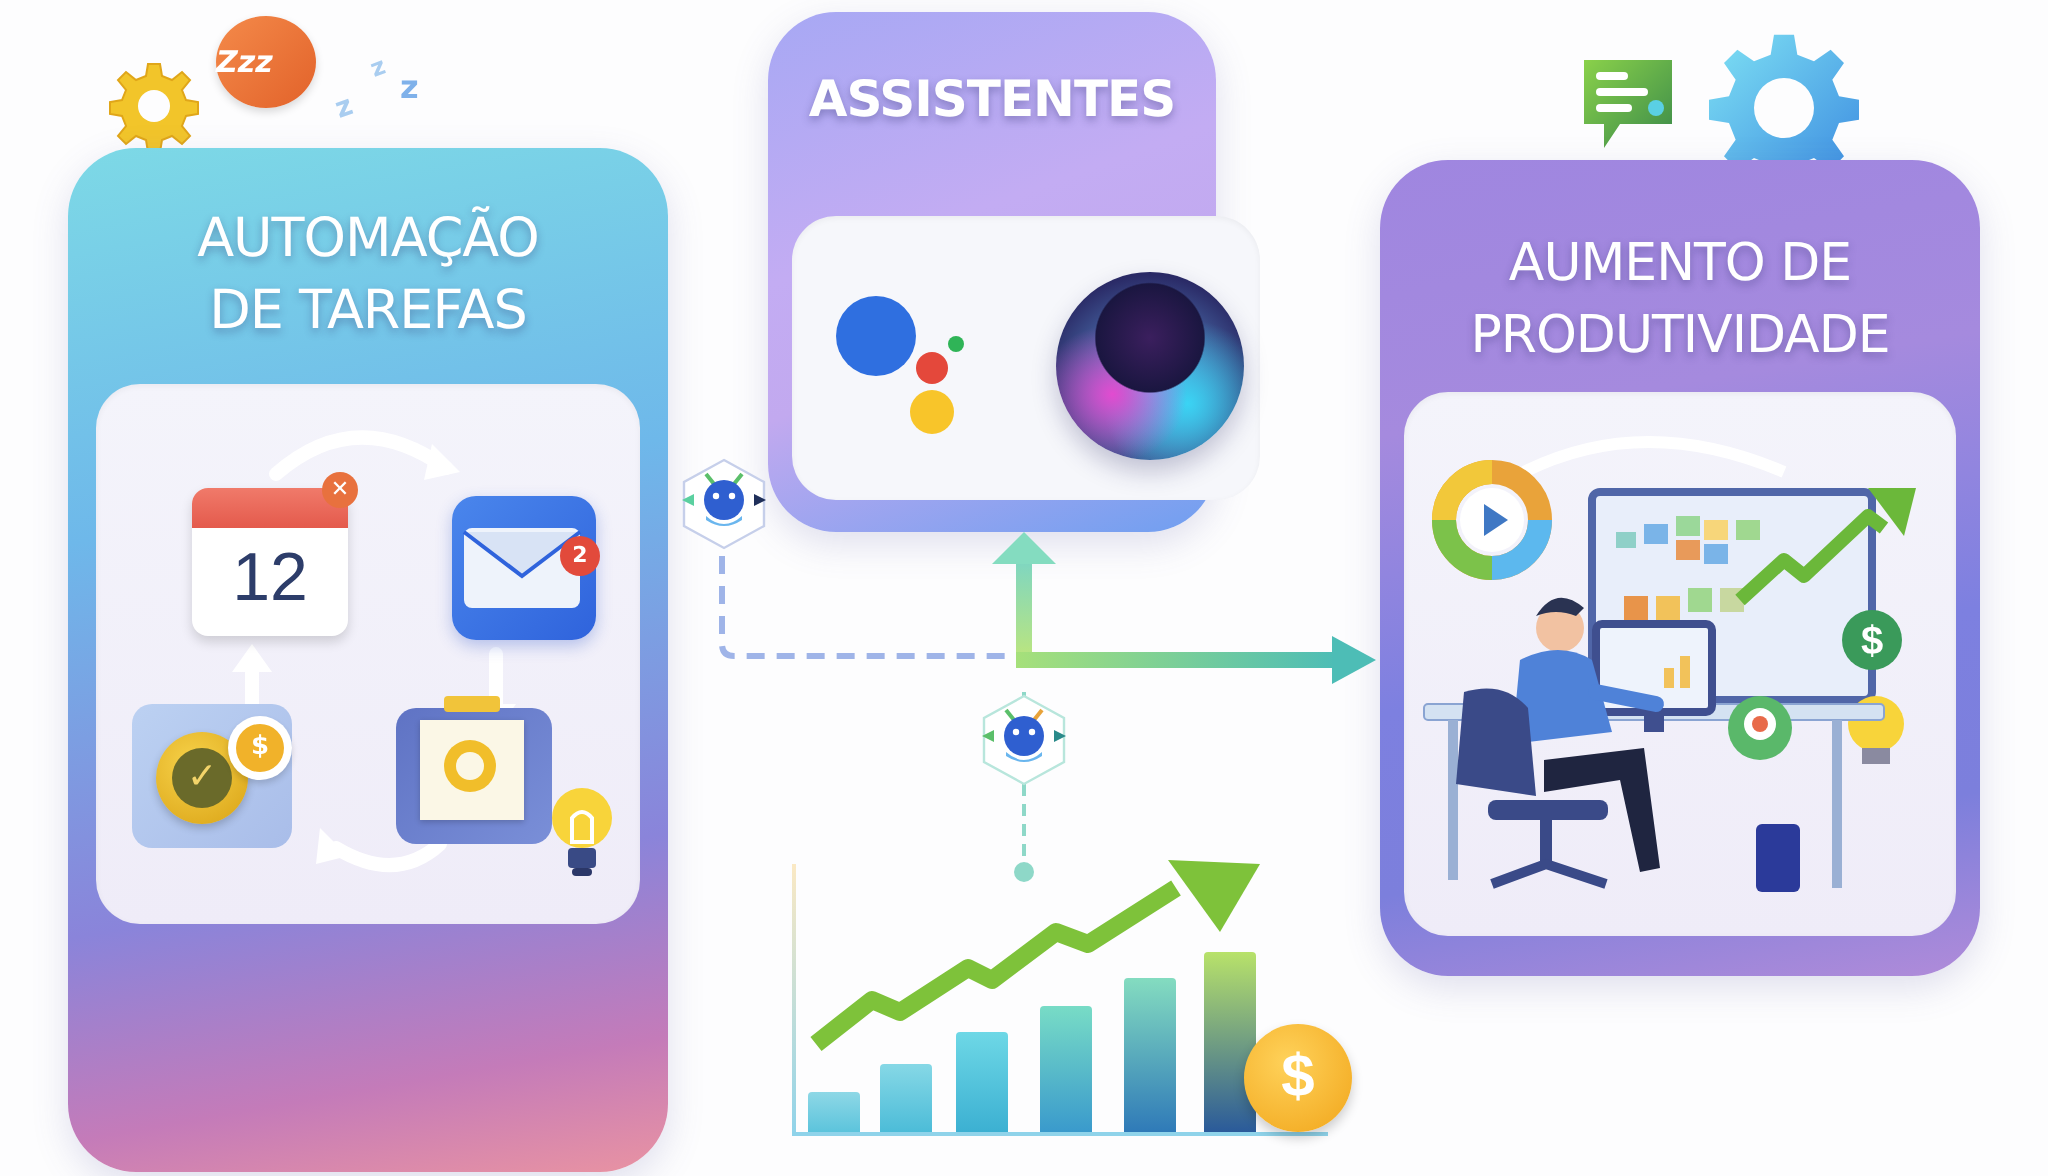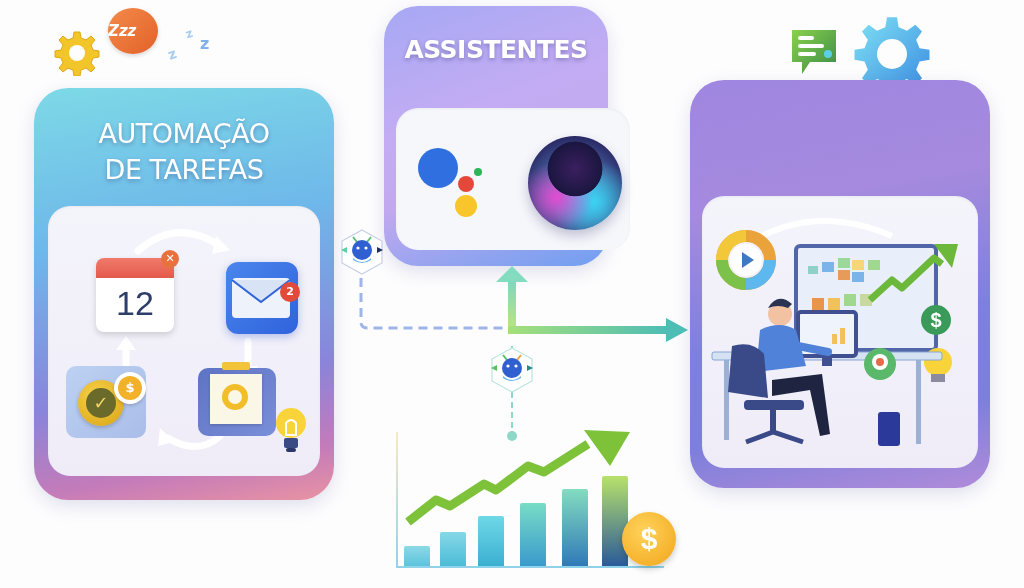--- a/index.html
+++ b/index.html
@@ -17,21 +17,21 @@
     position: absolute; left: 0; right: 0; text-align: center;
     color: #ffffff; font-size: 27px; line-height: 36px; letter-spacing: -0.5px;
     text-shadow: 0 2px 4px rgba(40,40,100,0.35);
   }
   .card-inner {
     position: absolute; border-radius: 22px;
     background: linear-gradient(180deg, #f4f4fb 0%, #efecf8 100%);
     box-shadow: inset 0 1px 3px rgba(0,0,0,0.05);
   }
   
-  #card-left { left: 34px; top: 88px; width: 300px; height: 412px;
+  #card-left { left: 34px; top: 74px; width: 300px; height: 512px;
     background: linear-gradient(170deg, #7dd9e6 0%, #6eb8ea 35%, #8a84da 70%, #c47bb9 88%, #e993a2 100%); }
   #card-left .card-inner { left: 14px; top: 118px; width: 272px; height: 270px; }
   
   #card-center { left: 384px; top: 6px; width: 224px; height: 260px;
     background: linear-gradient(160deg, #a7a8f4 0%, #c3acf3 40%, #c2a9ef 60%, #6f9ff0 100%); }
   #card-center .card-inner { left: 12px; top: 102px; width: 234px; height: 142px; background:#f6f7fb; }
   
   #card-right { left: 690px; top: 80px; width: 300px; height: 408px;
     background: linear-gradient(170deg, #9f86e0 0%, #a58ade 30%, #7d80e0 60%, #7c7fdc 80%, #b08bd9 100%); }
   #card-right .card-inner { left: 12px; top: 116px; width: 276px; height: 272px; }
@@ -172,20 +172,22 @@
         <stop offset="0" stop-color="#7fe2f4"></stop>
         <stop offset="1" stop-color="#3b8ae0"></stop>
       </linearGradient>
     </defs>
   <path d="M42 4h12l2 12 10 4 10-7 8 8-7 10 4 10 12 2v12l-12 2-4 10 7 10-8 8-10-7-10 4-2 12h-12l-2-12-10-4-10 7-8-8 7-10-4-10-12-2v-12l12-2 4-10-7-10 8-8 10 7 10-4z" fill="url(#gg)"></path>
   <circle cx="48" cy="48" r="18" fill="#fdfdfe"></circle>
 </svg>
 
 <div class="card" id="card-right">
   <div class="card-title" style="top:34px;font-size:26px;">
+    <div>AUMENTO DE</div>
+    <div>PRODUTIVIDADE</div>
   </div>
   <div class="card-inner">
     <svg class="abs" style="left:0;top:0" width="276" height="272" viewBox="0 0 276 272">
 
       <path d="M60 40 Q120 10 190 40" fill="none" stroke="#fff" stroke-width="6"></path>
 
       <g>
         <circle cx="44" cy="64" r="24" fill="none" stroke="#e9a33a" stroke-width="12"></circle>
         <path d="M20 64 A24 24 0 0 1 44 40" fill="none" stroke="#f2c83a" stroke-width="12"></path>
         <path d="M44 88 A24 24 0 0 1 20 64" fill="none" stroke="#7cc24a" stroke-width="12"></path>

